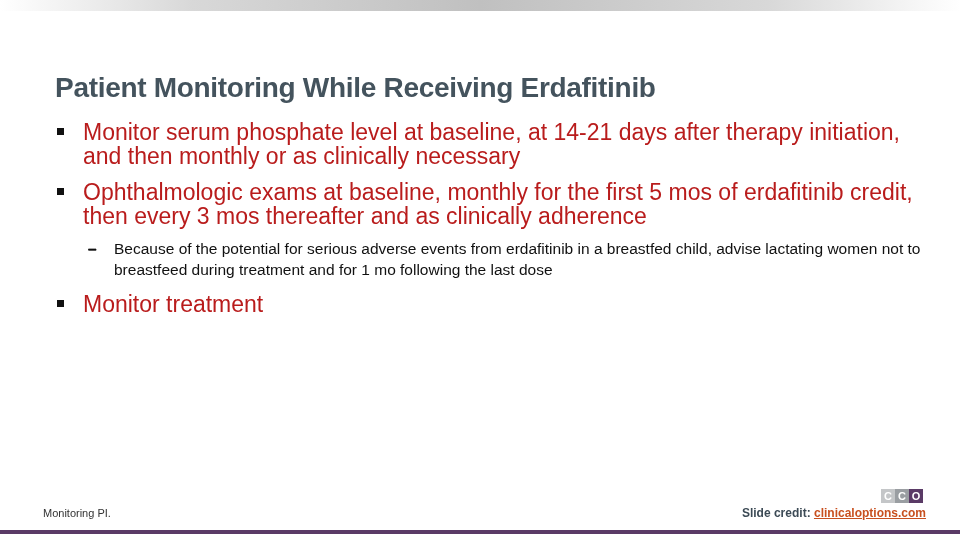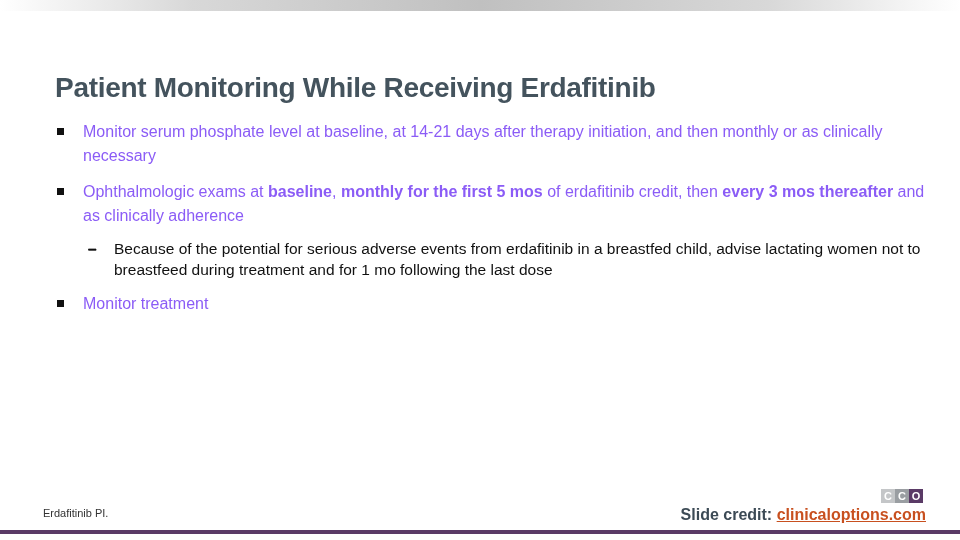--- a/index.html
+++ b/index.html
@@ -1,28 +1,28 @@
 <!DOCTYPE html>
 <html><head>
 <meta charset="utf-8">
 <style>
   html, body { margin:0; padding:0; }
   body { width:960px; height:540px; position:relative; overflow:hidden; background:#ffffff; font-family:"Liberation Sans", sans-serif; color:#1a1a1a; }
   .top-band { position:absolute; left:0; top:0; width:960px; height:11px;
     background:linear-gradient(to right, #ffffff 0%, #d8d8d8 20%, #c0c0c0 50%, #d8d8d8 80%, #ffffff 100%); }
   .title { position:absolute; left:55px; top:44px; font-size:28px; font-weight:bold; color:#44535d; letter-spacing:-0.3px; white-space:nowrap;margin-top:28px; }
   .content { position:absolute; left:55px; top:120px; width:870px; }
-  .l1 { position:relative; padding-left:28px; font-size:16px; line-height:24px; margin-bottom:12px; color:#8b5cf6; }
+  .l1 { position:relative; padding-left:28px; font-size:23px; line-height:24px; margin-bottom:12px; color:#b91c1c; }
   .l1 .bullet { position:absolute; left:2px; top:8px; width:7px; height:7px; background:#111; }
   .l2 { position:relative; padding-left:59px; font-size:15.5px; line-height:21px; margin-bottom:12px; color:#111; }
   .l2 .dash { position:absolute; left:33px; top:0; font-weight:bold; }
   .sp-l2-first { margin-top:-2px; }
-  b { font-weight:bold;text-align:center; }
+  b { font-weight:normal;text-align:center; }
   .footer-src { position:absolute; left:43px; top:507px; font-size:11px; color:#333; }
-  .credit { position:absolute; right:34px; top:506px; font-size:16px; font-weight:bold; color:#3c4a55; white-space:nowrap; }
+  .credit { position:absolute; right:34px; top:506px; font-size:12px; font-weight:bold; color:#3c4a55; white-space:nowrap; }
   .credit a { color:#c8501f; text-decoration:underline; }
   .logo { position:absolute; left:881px; top:489px; height:14px; display:flex; }
   .logo span { display:block; width:14px; height:14px; font-size:11px; line-height:14px; text-align:center; color:#fff; font-weight:bold; }
   .bottom-bar { position:absolute; left:0; top:530px; width:960px; height:4px; background:#5a3a66; }
 </style>
 </head>
 <body>
 
 <div class="top-band"></div>
 
@@ -49,21 +49,21 @@
     <span class="dash">–</span>
     <span>Because of the potential for serious adverse events from erdafitinib in a breastfed child, advise lactating women not to breastfeed during treatment and for 1 mo following the last dose</span>
   </div>
 
   <div class="l1">
     <span class="bullet"></span>
     <span>Monitor treatment</span>
   </div>
 </div>
 
-<div class="footer-src">Erdafitinib PI.</div>
+<div class="footer-src">Monitoring PI.</div>
 
 <div class="logo">
   <span style="background:#c4c6c8">C</span>
   <span style="background:#9a9ea2">C</span>
   <span style="background:#5a3a66">O</span>
 </div>
 
 <div class="credit">
   <span>Slide credit: </span><a>clinicaloptions.com</a>
 </div>

